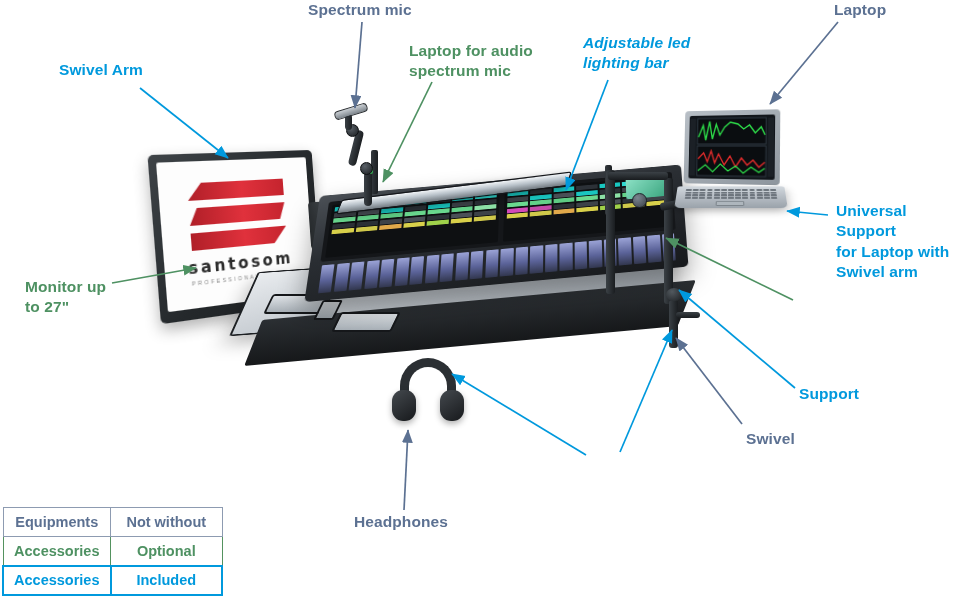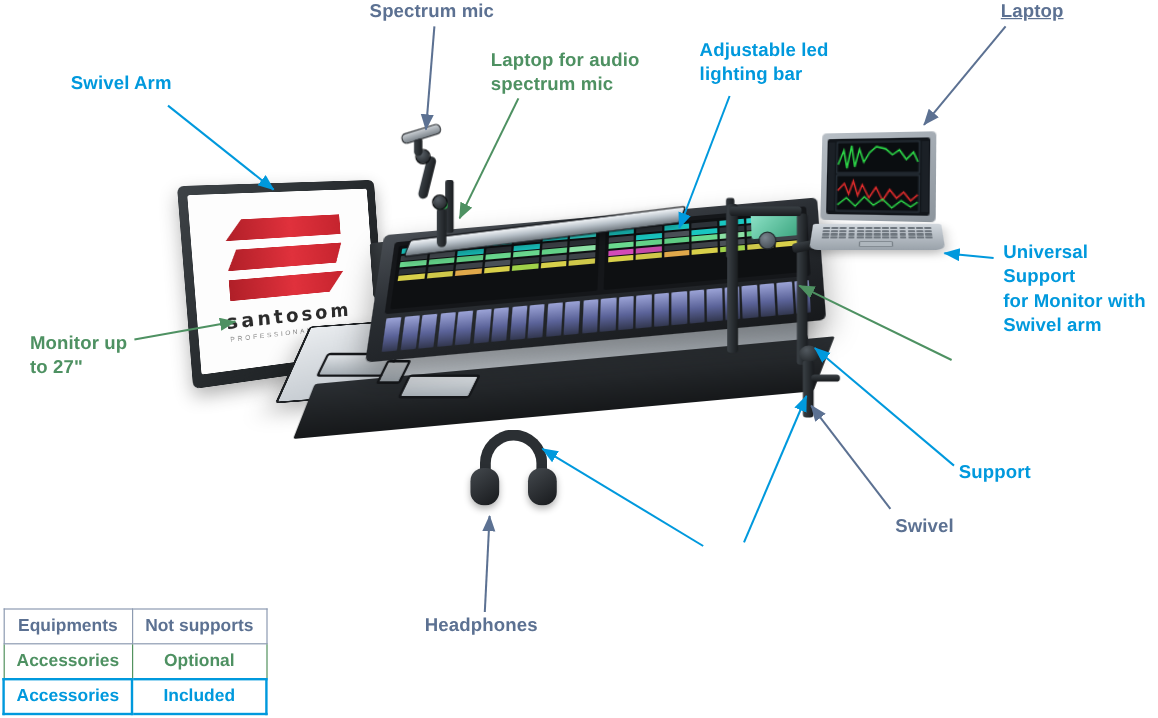--- a/index.html
+++ b/index.html
@@ -542,37 +542,37 @@
     <line x1="586" y1="455" x2="452" y2="374" stroke="#0099dd" stroke-width="1.7" marker-end="url(#ah-blue)"></line>
     <line x1="620" y1="452" x2="672" y2="330" stroke="#0099dd" stroke-width="1.7" marker-end="url(#ah-blue)"></line>
 
     <line x1="404" y1="510" x2="408" y2="430" stroke="#5c7192" stroke-width="1.7" marker-end="url(#ah-gray)"></line>
   </svg>
 
   <div class="label lbl-blue" style="left:59px;  top:60px;">Swivel Arm</div>
   <div class="label lbl-gray" style="left:308px; top:0px;">Spectrum mic</div>
   <div class="label lbl-green" style="left:409px; top:41px;">Laptop for audio
 spectrum mic</div>
-  <div class="label lbl-blue" style="left:583px; top:33px;">Adjustable led
+  <div class="label lbl-blue" style="left:583px; top:33px;font-style:italic;">Adjustable led
 lighting bar</div>
-  <div class="label lbl-gray" style="left:834px; top:0px;text-decoration:underline;">Laptop</div>
+  <div class="label lbl-gray" style="left:834px; top:0px;">Laptop</div>
   <div class="label lbl-blue" style="left:836px; top:201px;">Universal Support
-for Monitor with
+for Laptop with
 Swivel arm</div>
   <div class="label lbl-blue" style="left:799px; top:384px;">Support</div>
   <div class="label lbl-gray" style="left:746px; top:429px;">Swivel</div>
   <div class="label lbl-green" style="left:25px;  top:277px;">Monitor up
 to 27"</div>
   <div class="label lbl-gray" style="left:354px; top:512px;">Headphones</div>
 
   <table id="legend">
     <tbody>
         <tr class="lg-row1">
       <td class="c1">Equipments</td>
-      <td class="c2">Not supports</td>
+      <td class="c2">Not without</td>
     </tr>
     <tr class="lg-row2">
       <td class="c1">Accessories</td>
       <td class="c2">Optional</td>
     </tr>
     <tr class="lg-row3">
       <td class="c1">Accessories</td>
       <td class="c2">Included</td>
     </tr>
   </tbody>

